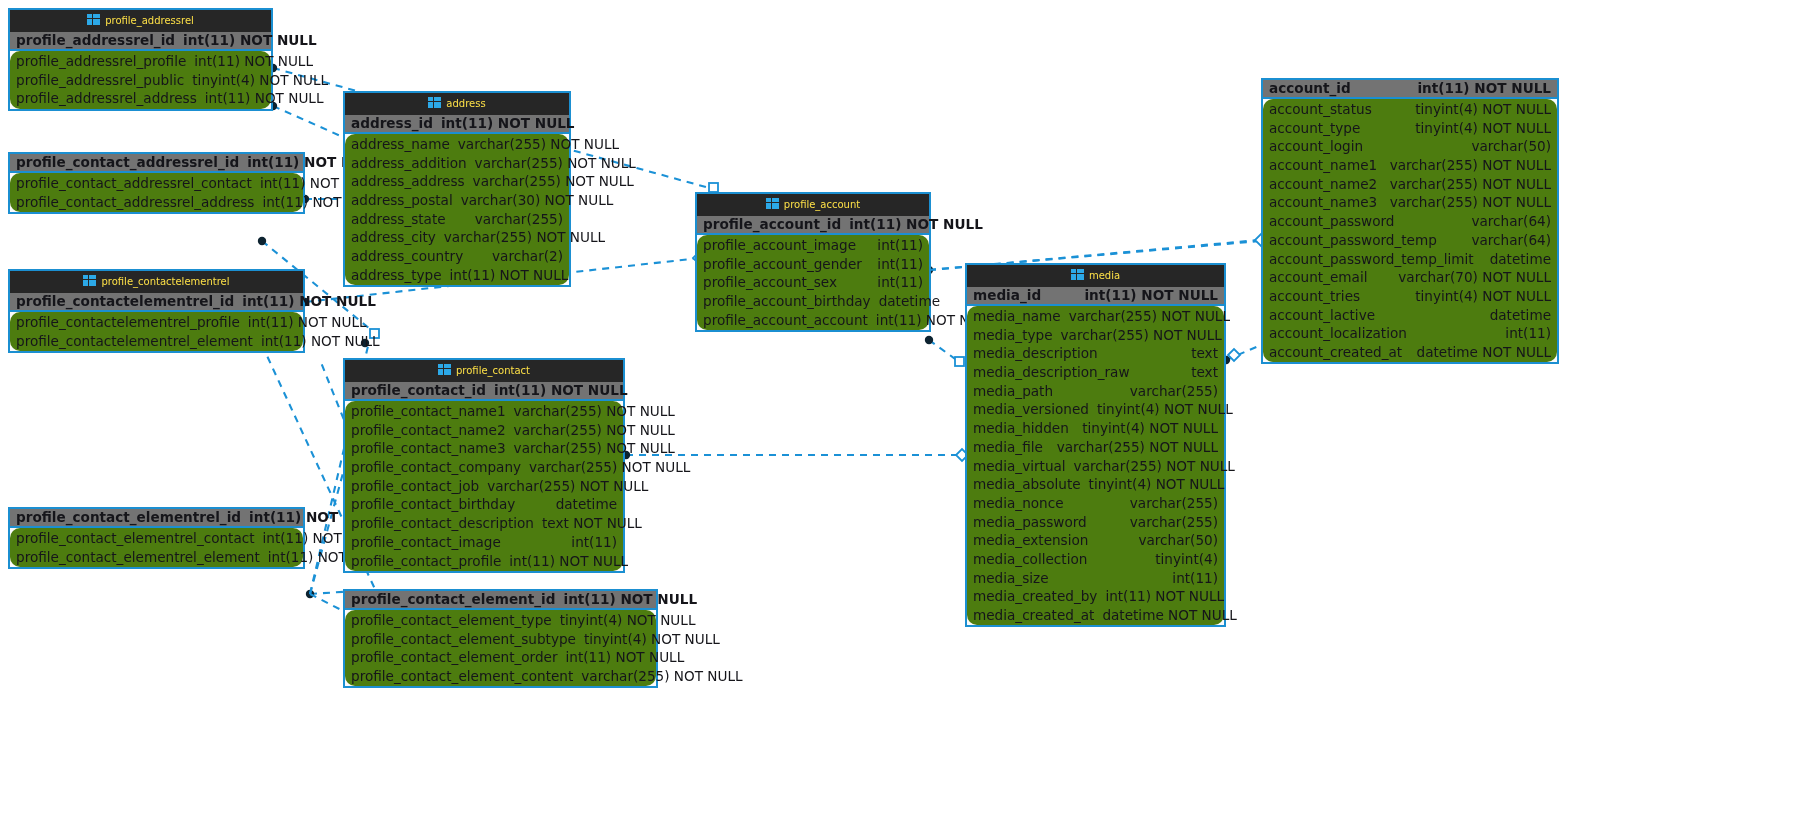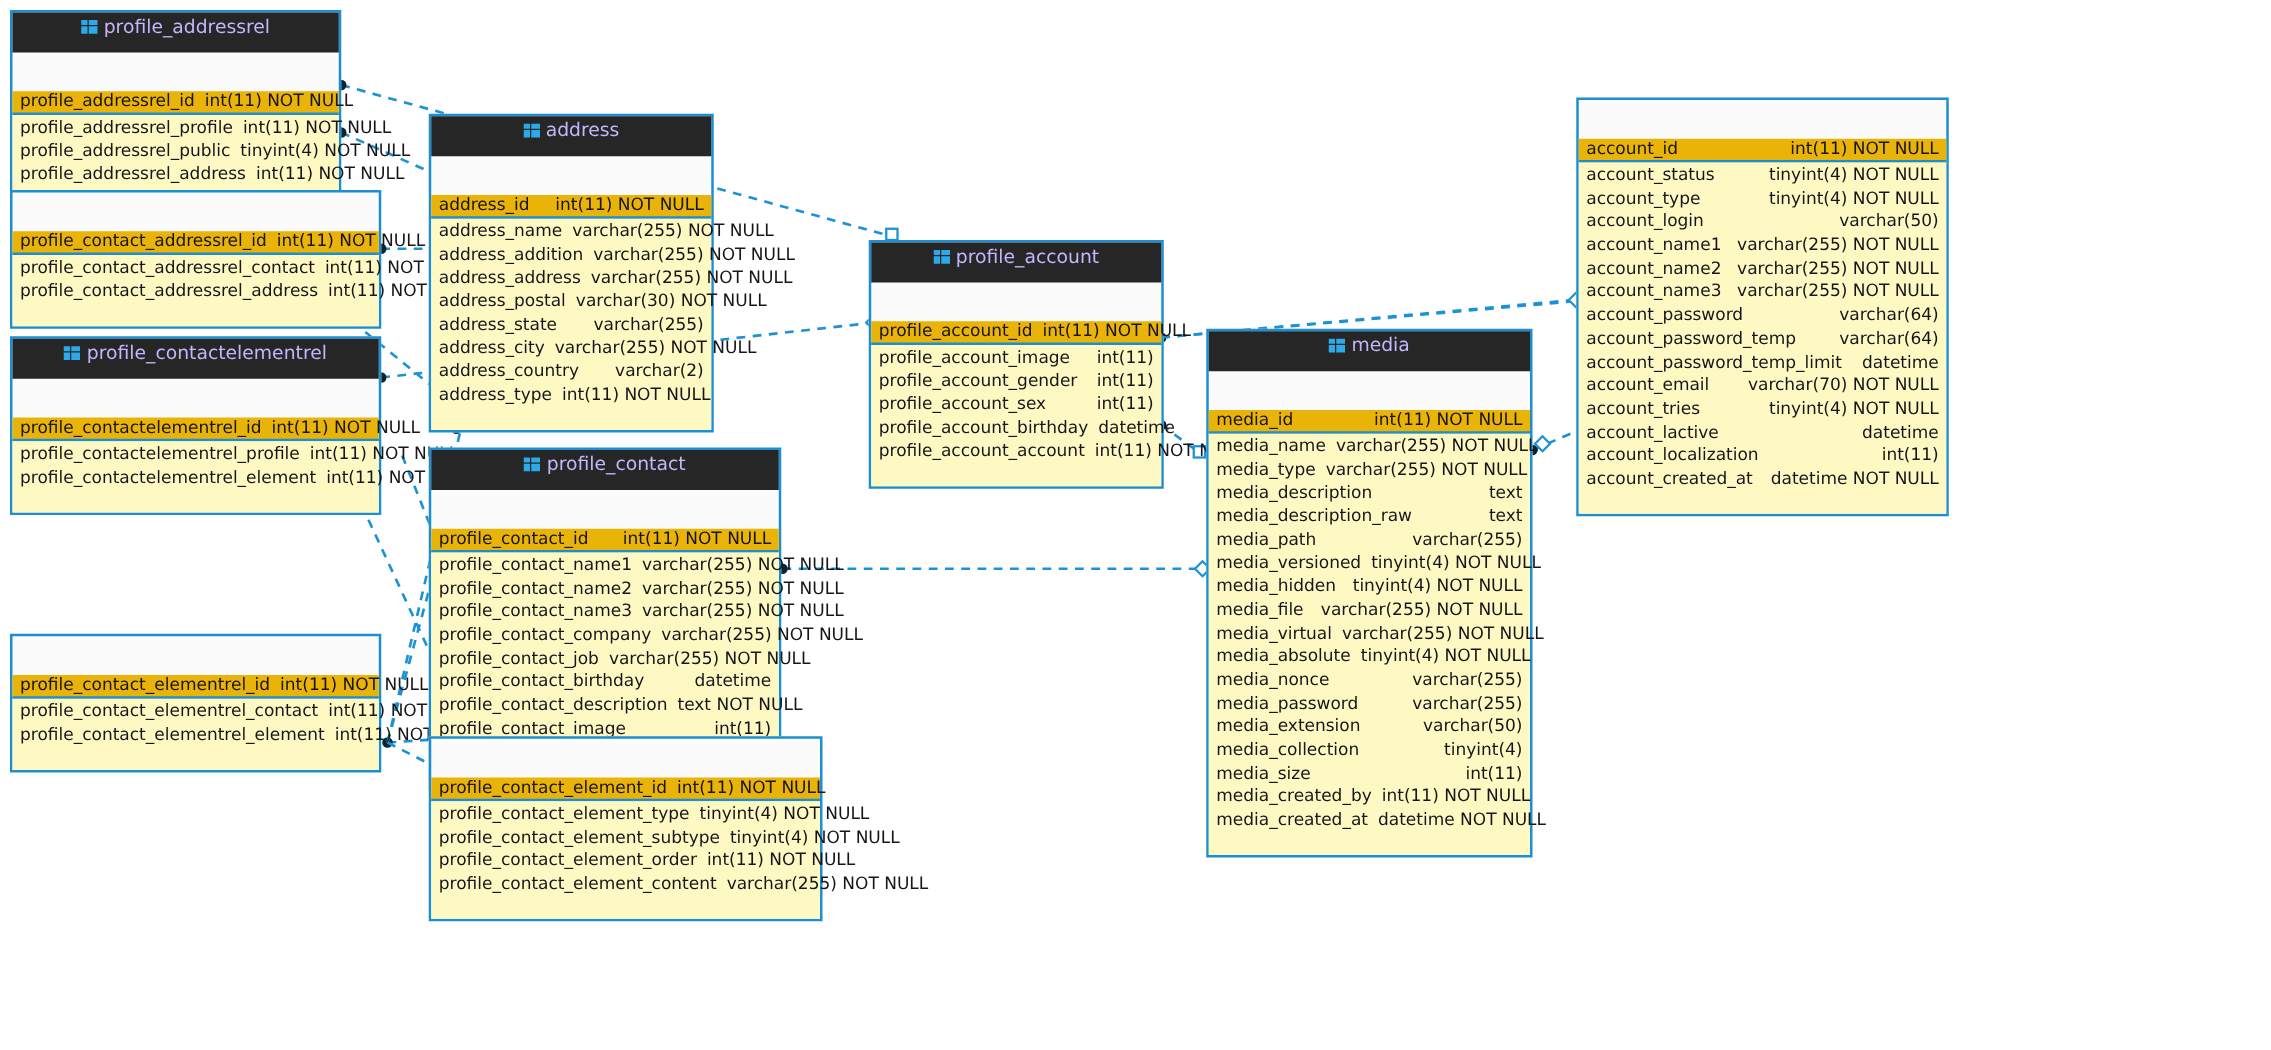--- a/index.html
+++ b/index.html
@@ -12,61 +12,60 @@
 
   .table-box{
     position:absolute;
     background:#fbfbfb;
     border:2px solid #1b8fd1;
     box-sizing:border-box;
     box-shadow:0 0 0 0 rgba(0,0,0,0);
   }
   .tbl-header{
     background:#262626;
-    color:#c4b5fd;
-    height:32px;
+    color:#fde047;
+    height:22px;
     line-height:22px;
     text-align:center;
-    font-size:15px;
+    font-size:10px;
     white-space:nowrap;
     position:relative;
   }
   .tbl-header .hdr-inner{display:inline-block;}
   .tbl-icon{
     display:inline-block;
     width:13px;height:11px;
     vertical-align:-1px;
     margin-right:5px;
     position:relative;
   }
   .tbl-icon i{position:absolute;display:block;background:#2ca9e8;}
   .tbl-icon i.a{left:0;top:0;width:5px;height:4px;}
   .tbl-icon i.b{left:6px;top:0;width:7px;height:4px;}
   .tbl-icon i.c{left:0;top:5px;width:5px;height:6px;}
   .tbl-icon i.d{left:6px;top:5px;width:7px;height:6px;}
 
   .pk-row{
-    background:#eab308;
+    background:#737373;
     border-bottom:2px solid #1b8fd1;
-    font-weight:normal;
-    margin-top:31px;
+    font-weight:bold;
   }
   .row{
     display:flex;
     align-items:center;
     height:18.7px;
     font-size:13.6px;
     color:#15151a;
     padding:0 6px;
     box-sizing:border-box;
     white-space:nowrap;
   }
   .row .cname{flex:0 0 auto;padding-right:8px;}
   .row .ctype{margin-left:auto;text-align:right;}
-  .body-rows{background:#fef9c3;padding-top:1px;padding-bottom:19px;}
+  .body-rows{background:#4d7c0f;padding-top:1px;padding-bottom:1px;border-radius:10px;}
 
   
   .lnk{stroke:#1b91d6;stroke-width:2.1;fill:none;stroke-dasharray:7 6;}
   .dotend{fill:#0d2330;}
   .dia{fill:#ffffff;stroke:#1b91d6;stroke-width:1.8;}
   .sq{fill:#ffffff;stroke:#1b91d6;stroke-width:1.8;}
 </style>
 </head>
 <body>
 

